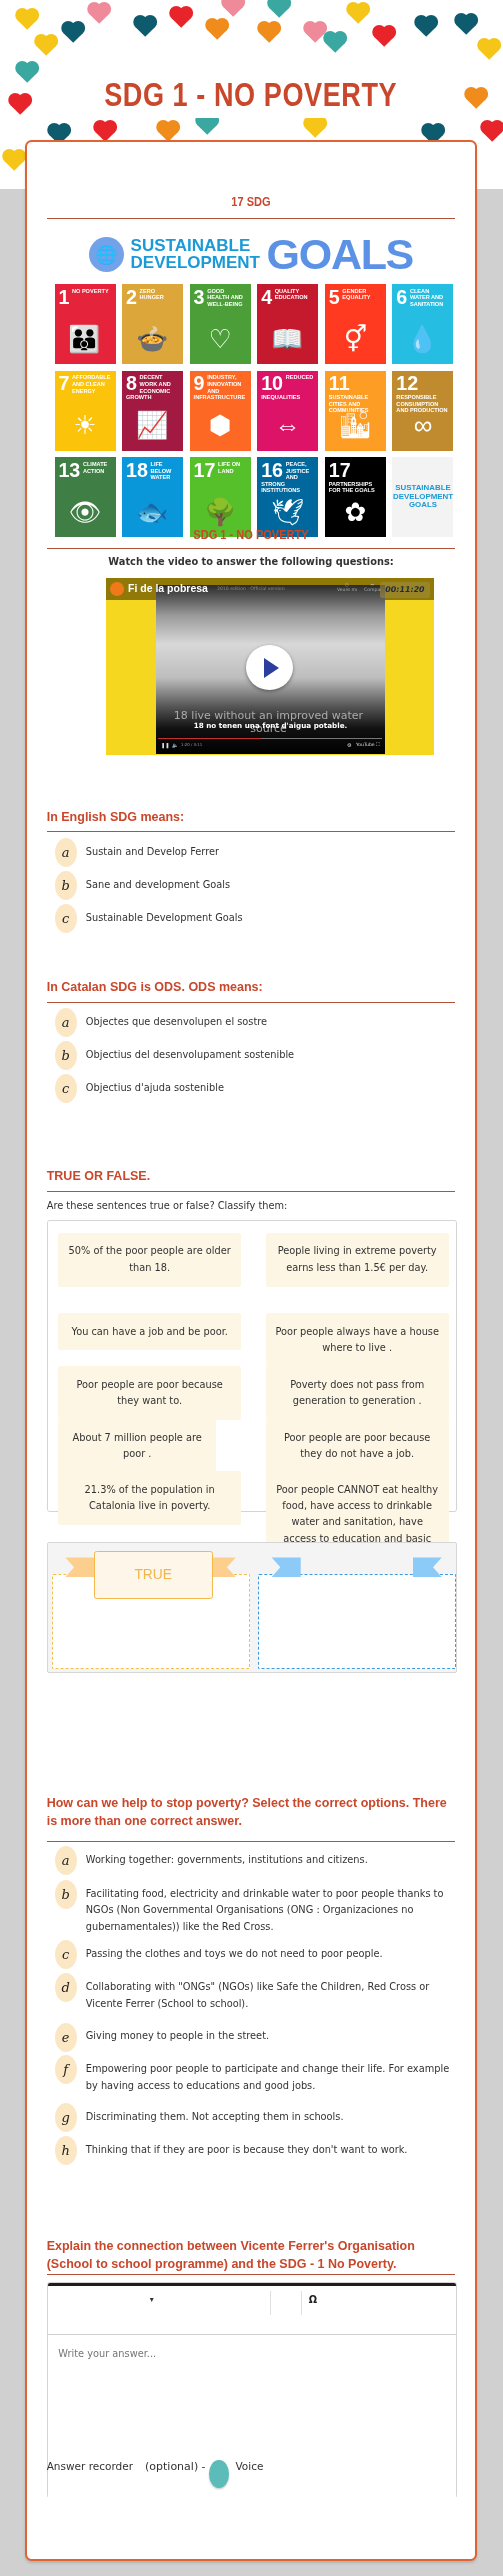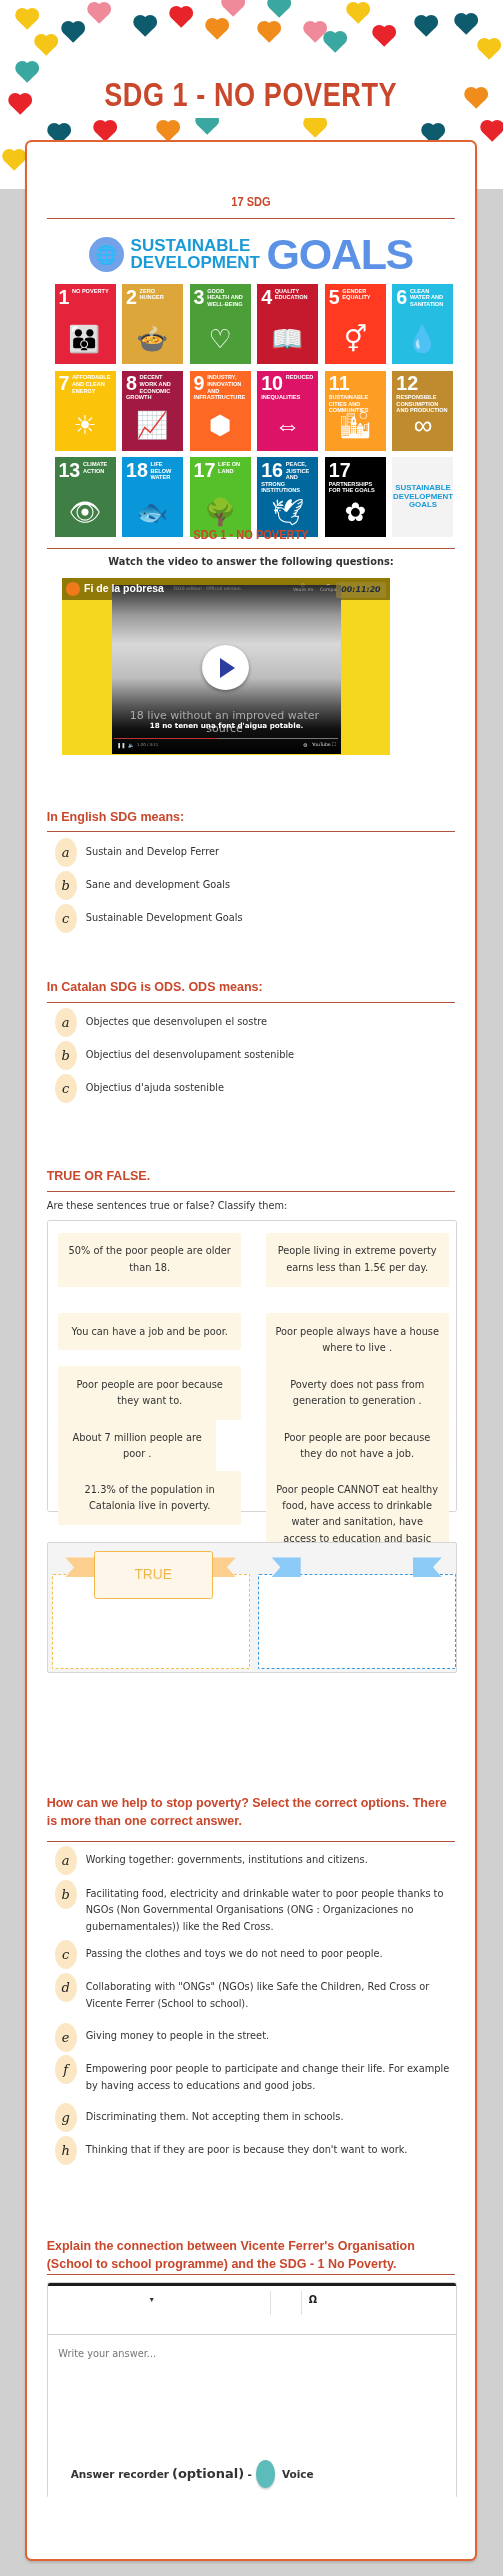--- a/index.html
+++ b/index.html
@@ -58,21 +58,21 @@
     font-size: 17px; line-height: 16.4px; }
   .goals-word { color: #5b92e5; font-weight: 700; font-family: "Liberation Sans", sans-serif; font-size: 43px; letter-spacing: -1.3px; }
   .sdg-grid { display: grid; grid-template-columns: repeat(6, 61px); gap: 6.6px 6.6px; }
   .tile { height: 80px; color: #fff; position: relative; padding: 3.9px; font-family: "Liberation Sans", sans-serif; }
   .tile .num { font-size: 19.7px; font-weight: 700; float: left; margin-right: 2.6px; line-height: 19.7px; }
   .tile .lbl { font-size: 5.6px; font-weight: 700; line-height: 6.6px; text-transform: uppercase; }
   .tile .glyph { position: absolute; left: 0; right: 0; bottom: 9.2px; text-align: center; font-size: 26px; }
   .tile.last { background: #f3f3f3; color: #5b92e5; display: flex; align-items: center; justify-content: center; text-align: center; }
   .tile.last .lbl { color: #1a9ad6; font-size: 7.9px; line-height: 8.5px; }
   
-  .video { background: #f5d71f; position: relative; }
+  .video { background: #f5d71f; position: relative; margin-left: 44px; }
   .video-top { position: absolute; left: 0; top: 0; right: 0; height: 21.6px; background: rgba(110,90,0,0.75); }
   .video-frame { position: absolute; left: 50px; top: 7.9px; width: 229px; height: 237px; background: #444;
     background: linear-gradient(180deg,#2a2a2a 0%,#9a9a9a 18%,#d8d8d8 35%,#bdbdbd 55%,#555 72%,#111 85%,#000 100%); }
   .play-btn { position: absolute; width: 47px; height: 45px; border-radius: 50%; background: #fff;
     left: 140px; top: 67px; display:flex;align-items:center;justify-content:center;
     box-shadow: 0 1.3px 3.9px rgba(0,0,0,.4); }
   .play-btn span { width: 0; height: 0; border-left: 15.7px solid #2b3e9e; border-top: 10.5px solid transparent; border-bottom: 10.5px solid transparent; margin-left: 3.9px; }
   
   .opt { display: flex; align-items: flex-start; }
   .bubble { width: 22px; height: 29px; border-radius: 50%; background: #fbe7c4; flex: none;
@@ -85,21 +85,21 @@
     text-align: center; line-height: 16.4px; padding: 10.5px 7.9px; }
   .buckets { background: #f4f4f4; border: 0.7px solid #d6d6d6; border-radius: 2px; }
   .bucket { position: absolute; border: 1px dashed; border-radius: 1.3px; background: #fff; }
   .ribbon-wing { position: absolute; width: 29px; height: 19.7px; }
   .ribbon { position: absolute; border-radius: 2.6px; border: 1.3px solid; display: flex; align-items: center; justify-content: center;
     font-size: 13.8px; font-family: "Liberation Sans", sans-serif; }
   
   .editor { border: 0.7px solid #d4d4d4; border-radius: 2.6px; }
   .editor-bar { height: 3.3px; background: #1d1d1d; border-radius: 2px 2px 0 0; }
   .editor-tools { height: 49px; position: relative; border-bottom: 1.3px solid #cfcfcf; }
-  .recorder { display: flex; align-items: center; font-weight: 700; color: #333; font-size: 10.5px; padding-left: 24px; }
+  .recorder { display: flex; font-weight: 400; color: #333; font-size: 10.5px; }
   .rec-btn { width: 19.7px; height: 27.5px; border-radius: 50%; background: #5bbcb9; margin: 0 6.6px 0 3.9px; box-shadow: 0 1.3px 2px rgba(0,0,0,.2); }
 </style>
 </head>
 <body>
 
 <div class="hero">
   <div class="heart" style="left:19.7px;top:13px;background:#f5c518"></div>
   <div class="heart" style="left:66px;top:26px;background:#0f5b6e"></div>
   <div class="heart" style="left:92px;top:6.6px;background:#ef8a9a"></div>
   <div class="heart" style="left:138px;top:19.7px;background:#0f5b6e"></div>
@@ -383,19 +383,19 @@
     <div class="editor-tools">
       <div class="abs" style="left:102px;top:9.2px;font-size:7.9px;color:#333">▾</div>
       <div class="abs" style="left:222px;top:5.2px;width:0.7px;height:23.6px;background:#e0e0e0"></div>
       <div class="abs" style="left:253px;top:5.2px;width:0.7px;height:23.6px;background:#e0e0e0"></div>
       <div class="abs" style="left:261px;top:7.9px;font-size:9.8px;font-weight:700;color:#222">Ω</div>
     </div>
     <textarea style="width: 100%; height: 163px; border: none; outline: none; resize: none; padding: 13px 10.5px; font-size: 9.8px; font-family: &quot;DejaVu Sans&quot;, sans-serif; color: rgb(51, 51, 51); background: rgb(255, 255, 255);" placeholder="Write your answer..."></textarea>
   </div>
   <div class="abs recorder" style="left:19.7px;top:2318px">
     <span>Answer recorder</span>
-    <span style="font-size:13px;margin-left:3px">(optional)</span>
+    <span style="font-size:11px;margin-left:12px">(optional)</span>
     <span style="margin-left:3.3px">-</span>
     <div class="rec-btn"></div>
     <span>Voice</span>
   </div>
 </div>
 
 
 </body></html>

